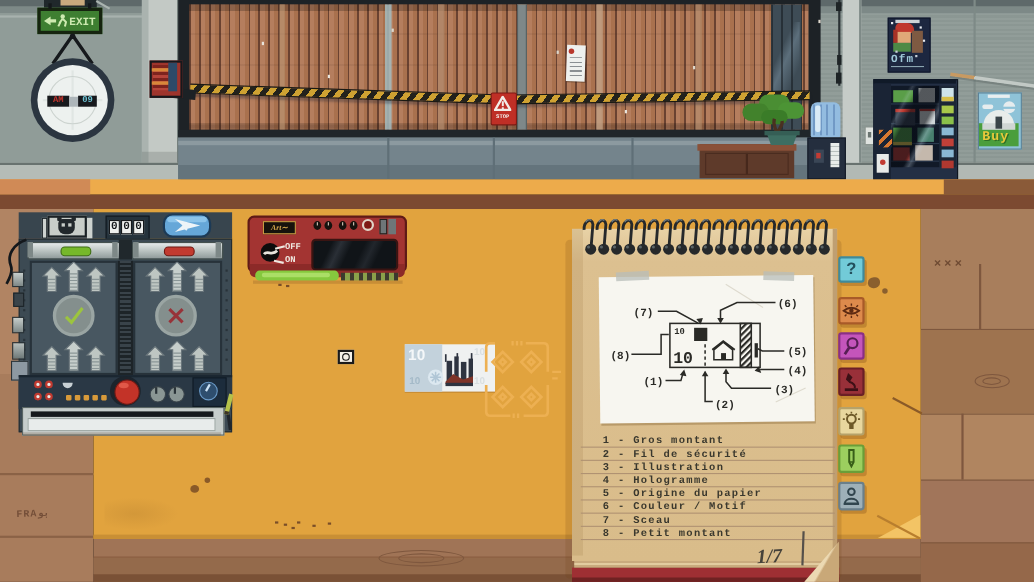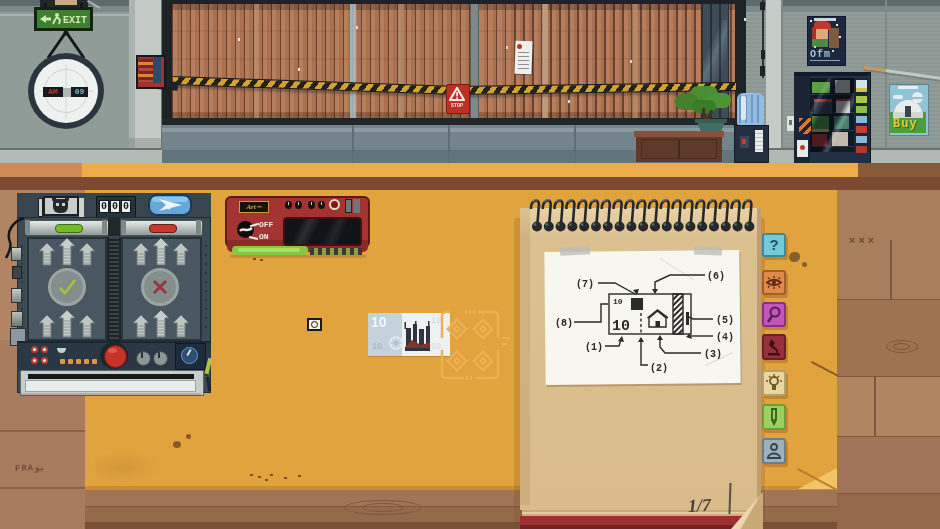--- a/index.html
+++ b/index.html
@@ -807,20 +807,38 @@
 </g>
 <rect x="86" y="47" width="12" height="12" fill="#2a2a26"></rect>
 <g transform="translate(104,60)">
 <path d="M0 7 L0 16 L17 16 L17 7 L8.5 0 Z" fill="#f7f6f0" stroke="#2a2a26" stroke-width="1.4"></path>
 <path d="M-1.5 7 L8.5 -1 L19 7" fill="none" stroke="#2a2a26" stroke-width="1.6"></path>
 <rect x="6.5" y="10" width="4.5" height="6" fill="#2a2a26"></rect>
 </g>
 <rect x="141" y="61" width="3" height="13" fill="#2a2a26"></rect>
 </svg>
 
+<div style="left:528px;top:395px;width:231px;height:100px;font:bold 9.5px 'Liberation Mono',monospace;color:#3a382e;line-height:11px;letter-spacing:1.2px;">
+
+<div style="position:static;border-bottom:1px solid #b09272;padding-left:20px;">1 - Gros montant</div>
+
+<div style="position:static;border-bottom:1px solid #b09272;padding-left:20px;">2 - Fil de sécurité</div>
+
+<div style="position:static;border-bottom:1px solid #b09272;padding-left:20px;">3 - Illustration</div>
+
+<div style="position:static;border-bottom:1px solid #b09272;padding-left:20px;">4 - Hologramme</div>
+
+<div style="position:static;border-bottom:1px solid #b09272;padding-left:20px;">5 - Origine du papier</div>
+
+<div style="position:static;border-bottom:1px solid #b09272;padding-left:20px;">6 - Couleur / Motif</div>
+
+<div style="position:static;border-bottom:1px solid #b09272;padding-left:20px;">7 - Sceau</div>
+
+<div style="position:static;border-bottom:1px solid #b09272;padding-left:20px;">8 - Petit montant</div>
+</div>
 
 <div style="left:688px;top:495px;width:40px;height:22px;color:#46423a;font:italic bold 18px 'Liberation Serif',serif;transform:rotate(-3deg);">1/7</div>
 
 <div style="left:729px;top:483px;width:2px;height:31px;background:#55504a;transform:rotate(2deg);"></div>
 
 <div style="left:731px;top:492px;width:32px;height:37px;background:linear-gradient(300deg,#c9a878 40%,#ecd9b2 44%);clip-path:polygon(100% 0,100% 100%,0 100%);"></div>
 
 <div style="left:762px;top:233px;width:24px;height:24px;background:#72cbd8;border:2px solid #3f8a9a;border-radius:3px;box-sizing:border-box;box-shadow:2px 3px 0 rgba(120,70,20,0.3);color:#23505e;font:bold 15px 'Liberation Sans',sans-serif;text-align:center;line-height:20px;">?</div>
 
 <div style="left:789px;top:252px;width:11px;height:10px;background:#8a5f2e;border-radius:50% 40% 50% 45%;"></div>

